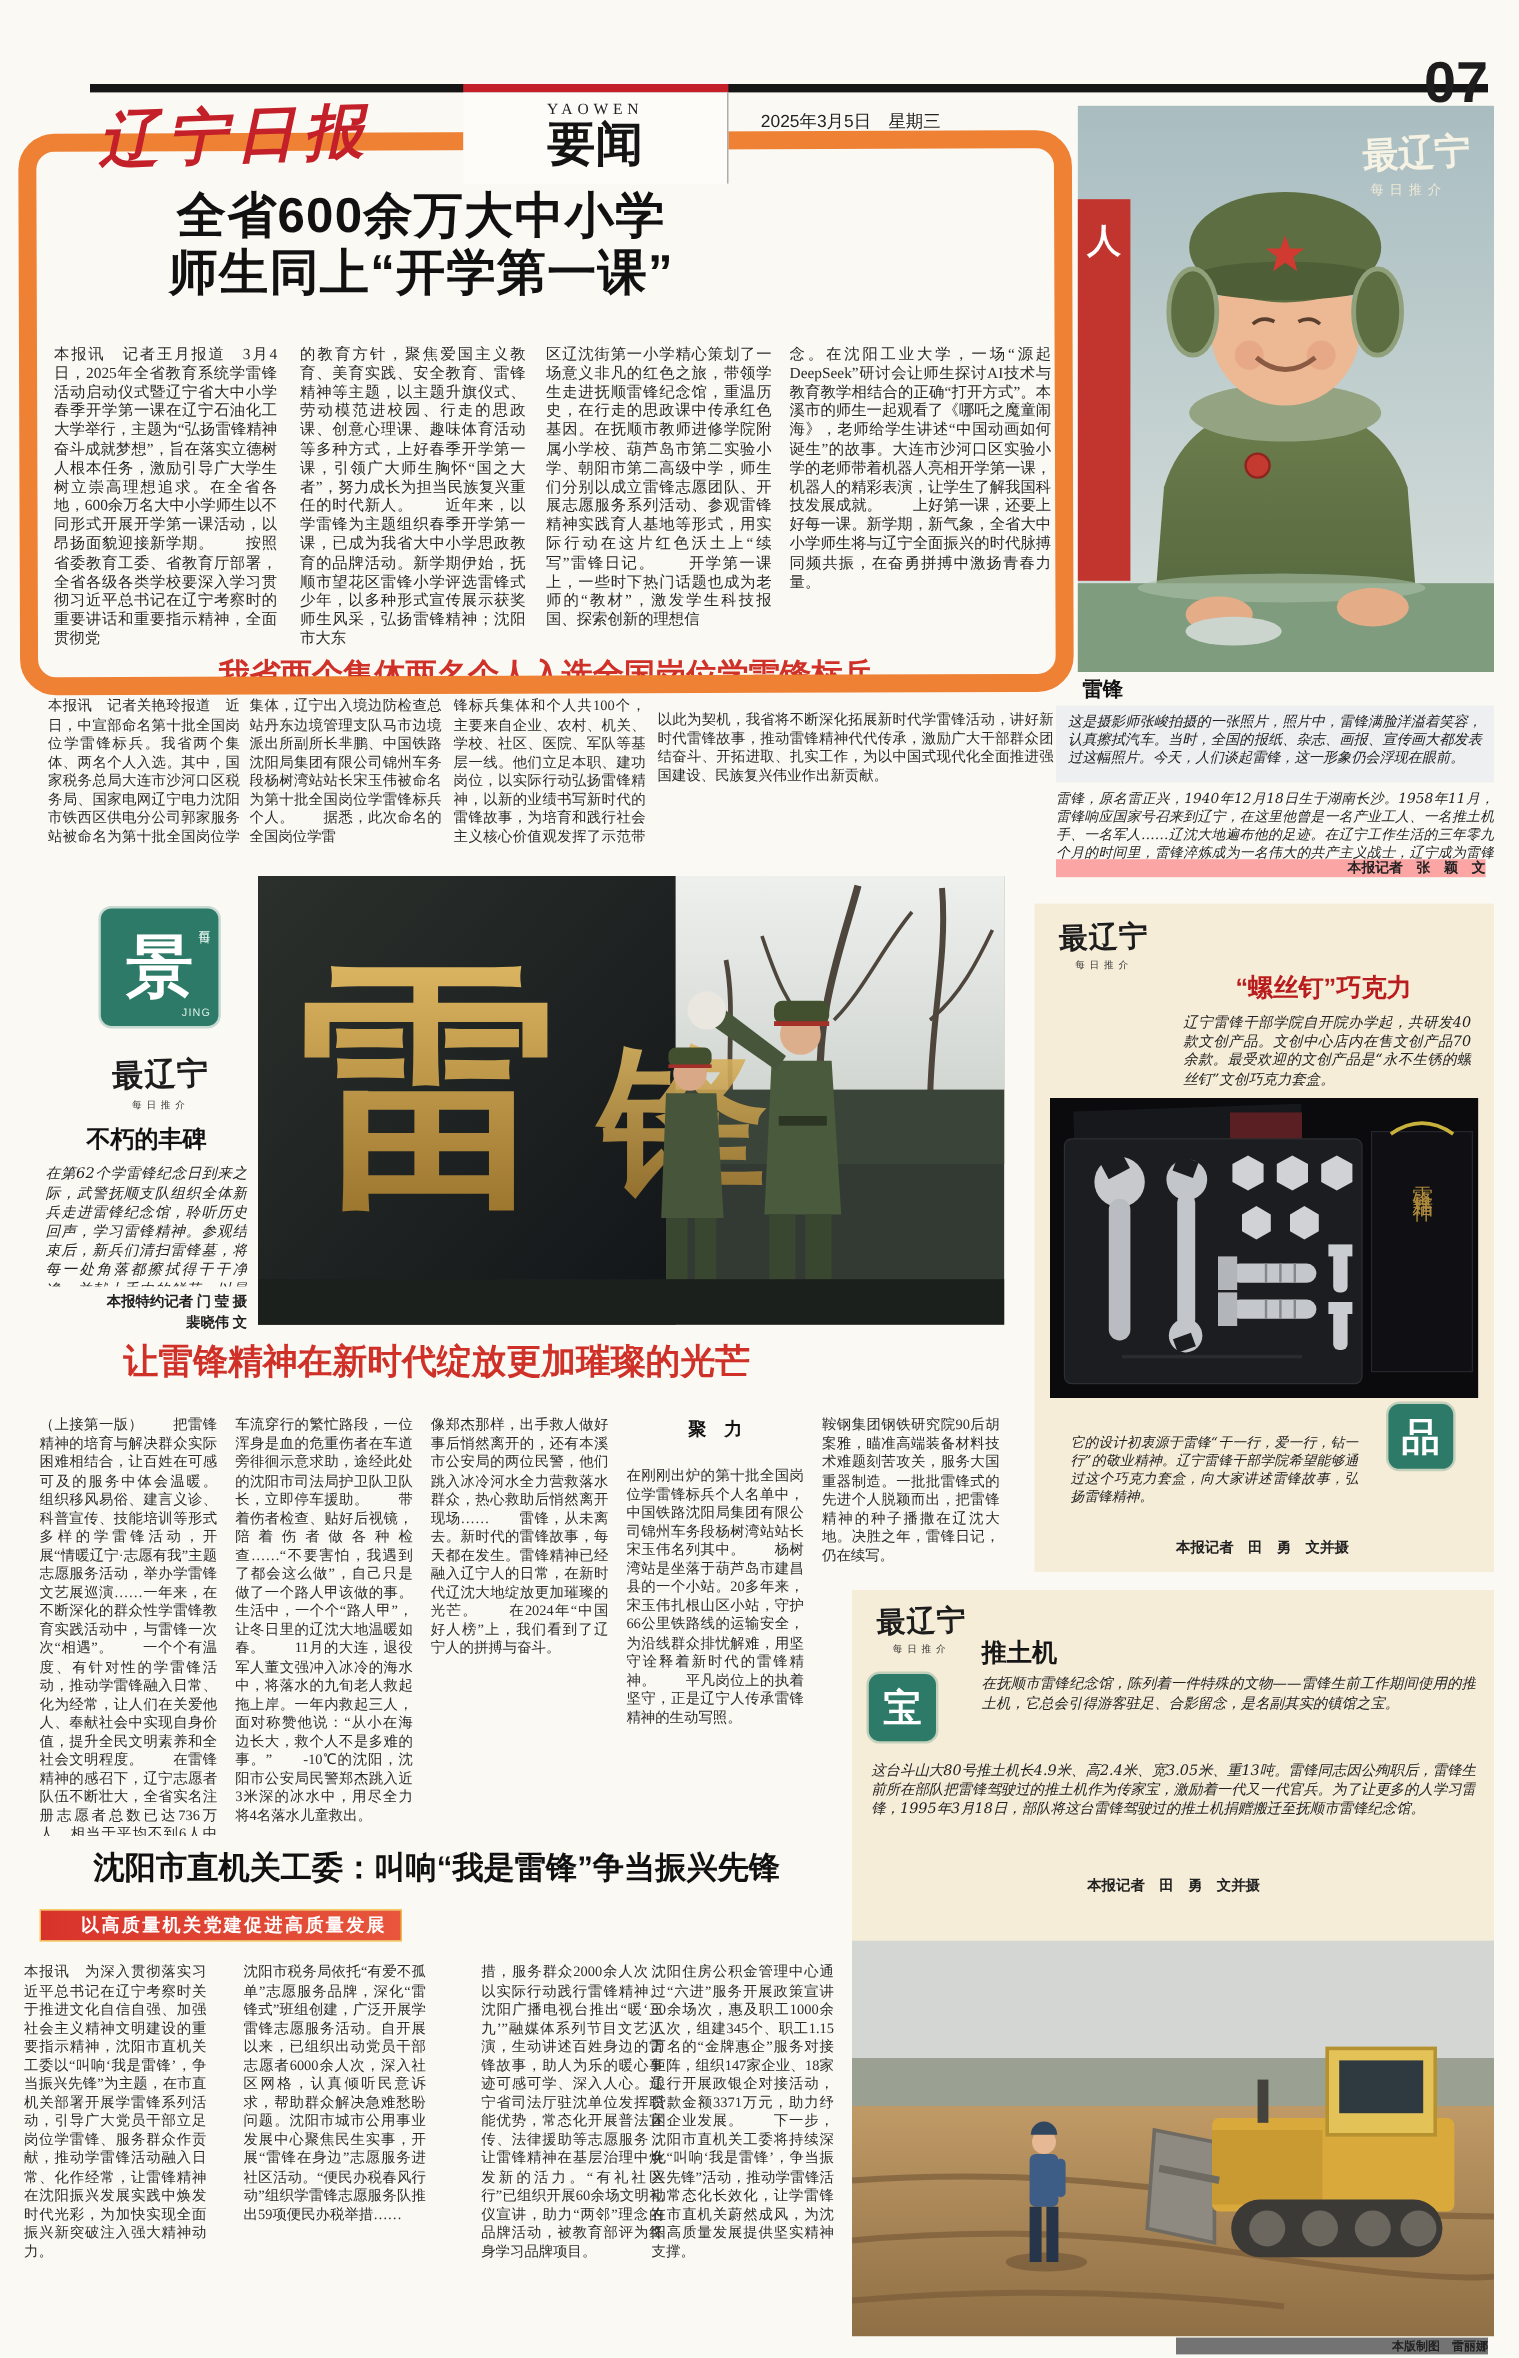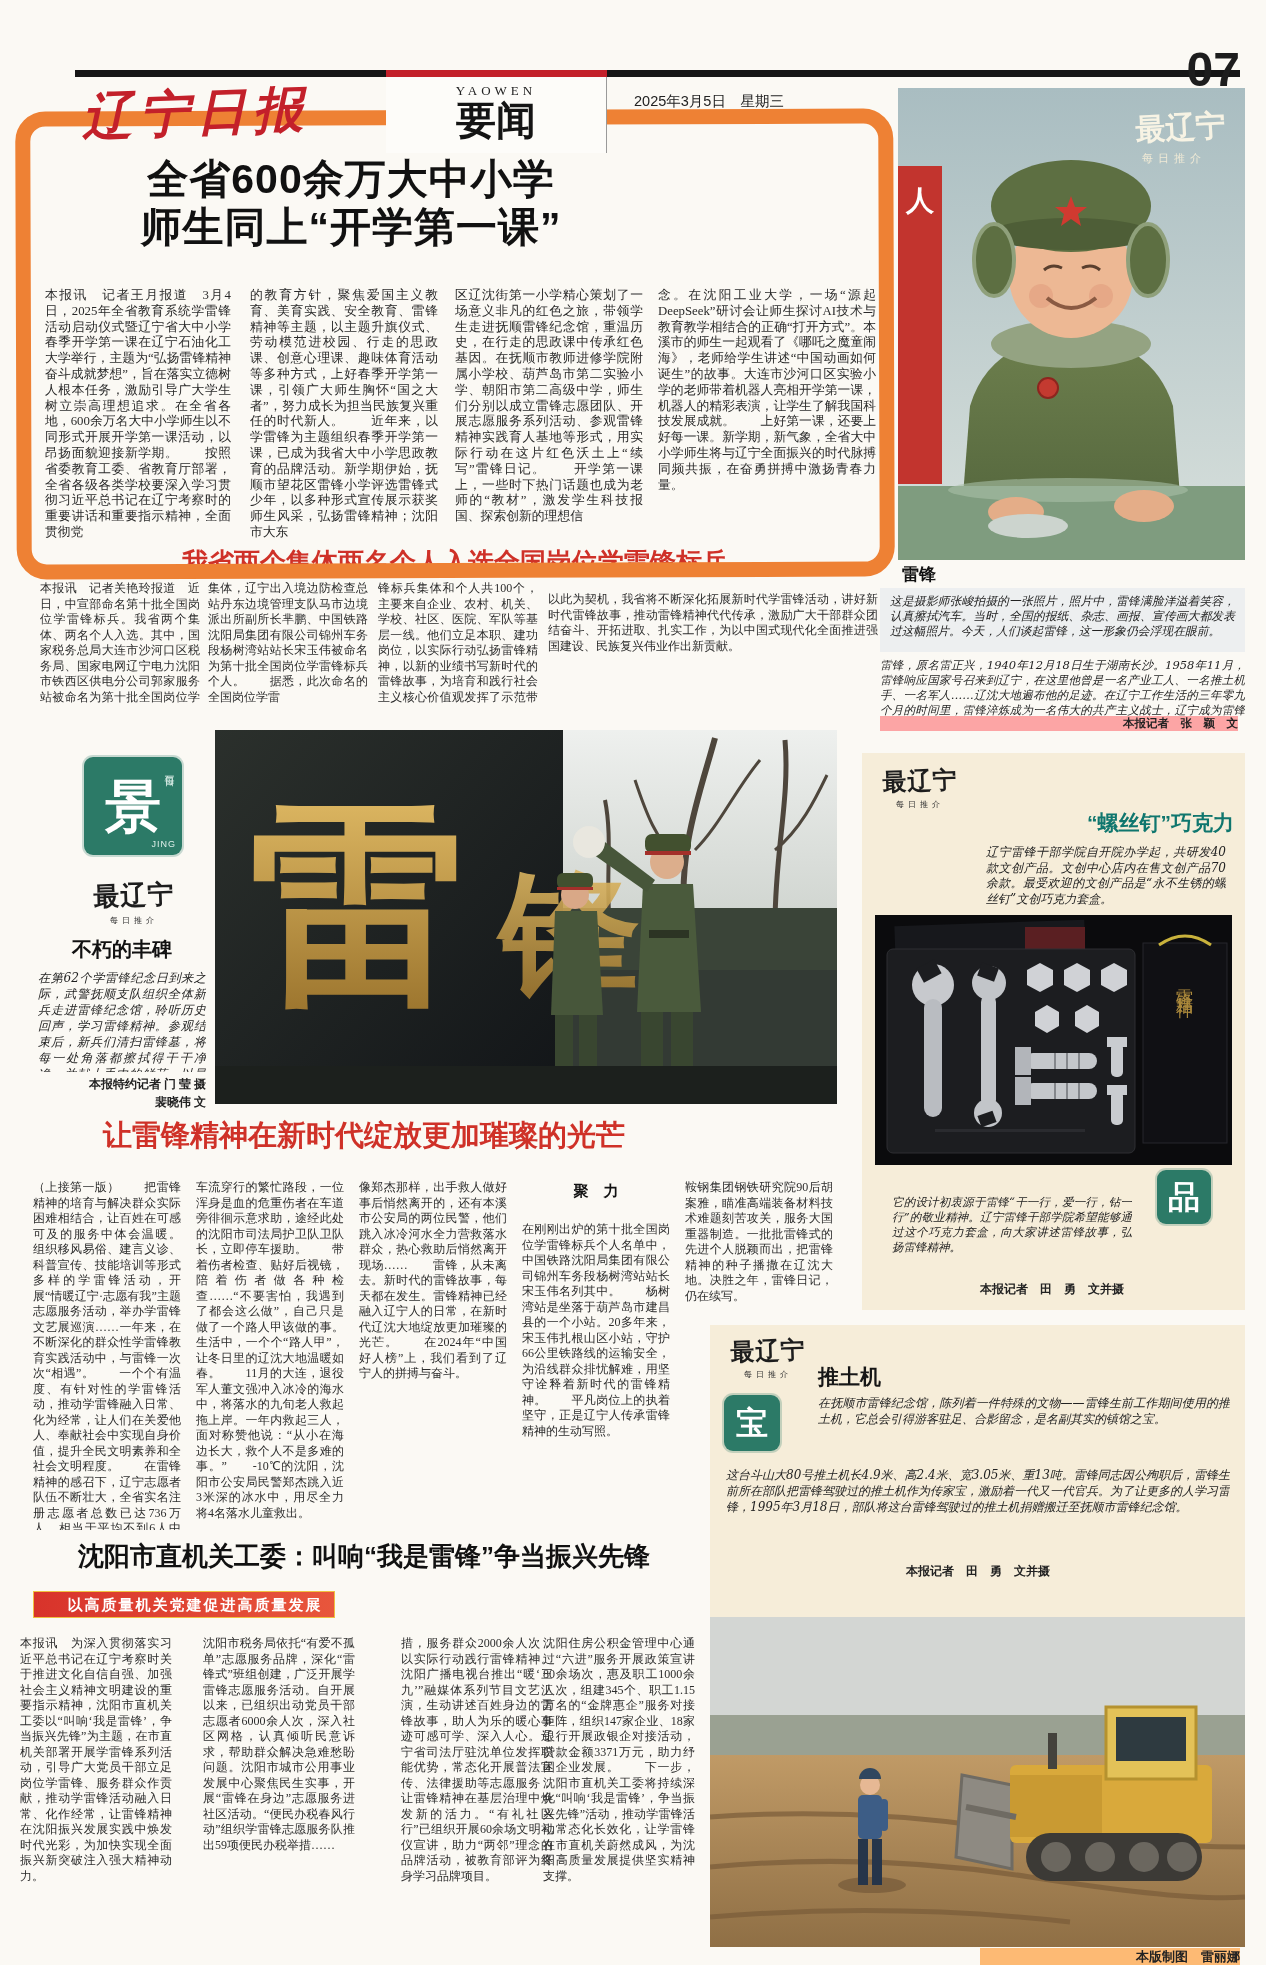--- a/index.html
+++ b/index.html
@@ -171,21 +171,21 @@
 <div class="abs body-sm" style="left:359px;top:1180px;width:148px;height:350px;">像郑杰那样，出手救人做好事后悄然离开的，还有本溪市公安局的两位民警，他们跳入冰冷河水全力营救落水群众，热心救助后悄然离开现场……　　雷锋，从未离去。新时代的雷锋故事，每天都在发生。雷锋精神已经融入辽宁人的日常，在新时代辽沈大地绽放更加璀璨的光芒。　　在2024年“中国好人榜”上，我们看到了辽宁人的拼搏与奋斗。</div>
 <div class="abs" style="left:522px;top:1182px;width:148px;text-align:center;font-weight:bold;font-size:15px;color:#111;">聚　力</div>
 <div class="abs body-sm" style="left:522px;top:1222px;width:148px;height:324px;">在刚刚出炉的第十批全国岗位学雷锋标兵个人名单中，中国铁路沈阳局集团有限公司锦州车务段杨树湾站站长宋玉伟名列其中。　　杨树湾站是坐落于葫芦岛市建昌县的一个小站。20多年来，宋玉伟扎根山区小站，守护66公里铁路线的运输安全，为沿线群众排忧解难，用坚守诠释着新时代的雷锋精神。　　平凡岗位上的执着坚守，正是辽宁人传承雷锋精神的生动写照。</div>
 <div class="abs body-sm" style="left:685px;top:1180px;width:148px;height:130px;">鞍钢集团钢铁研究院90后胡案雅，瞄准高端装备材料技术难题刻苦攻关，服务大国重器制造。一批批雷锋式的先进个人脱颖而出，把雷锋精神的种子播撒在辽沈大地。决胜之年，雷锋日记，仍在续写。</div>
 
 <div class="abs" style="left:862px;top:753px;width:383px;height:557px;background:#f6edd9;">
   <div class="abs" style="left:12px;top:12px;width:92px;text-align:center;">
     <div class="logo-zl" style="font-size:24px;">最辽宁</div>
     <div class="logo-sub">每日推介</div>
   </div>
-  <div class="abs" style="left:110px;top:56px;width:262px;text-align:right;font-weight:bold;font-size:21px;color:#0f766e;">“螺丝钉”巧克力</div>
+  <div class="abs" style="left:110px;top:56px;width:262px;text-align:center;font-weight:bold;font-size:21px;color:#b91c1c;">“螺丝钉”巧克力</div>
   <div class="abs kai" style="left:124px;top:92px;width:240px;height:64px;font-size:12px;line-height:15.5px;text-align:justify;color:#222;overflow:hidden;">辽宁雷锋干部学院自开院办学起，共研发40款文创产品。文创中心店内在售文创产品70余款。最受欢迎的文创产品是“永不生锈的螺丝钉”文创巧克力套盒。</div>
   <div class="abs" style="left:13px;top:162px;width:357px;height:250px;">
     <svg width="357" height="250" viewBox="0 0 357 250">
       <rect width="357" height="250" fill="#0b0b0d"></rect>
       <rect x="20" y="8" width="190" height="40" fill="#17181c" transform="rotate(-2 115 28)"></rect>
       <rect x="150" y="12" width="60" height="26" fill="#5a1f22"></rect>
       <rect x="268" y="28" width="84" height="200" fill="#101014" stroke="#26262d"></rect>
       <path d="M284 30 q26 -18 52 0" stroke="#c9b23c" stroke-width="3" fill="none"></path>
       <text x="310" y="60" font-size="17" fill="#ad8a3c" style="writing-mode:vertical-rl;" letter-spacing="4">雷锋精神</text>
       <rect x="12" y="34" width="248" height="204" rx="6" fill="#1c1d20" stroke="#2e2f33"></rect>
@@ -295,13 +295,13 @@
 
 <div class="abs headline" style="left:33px;top:1541px;width:662px;text-align:center;font-size:26px;line-height:30px;">沈阳市直机关工委：叫响“我是雷锋”争当振兴先锋</div>
 <div class="abs" style="left:33px;top:1591px;width:302px;height:27px;background:linear-gradient(90deg,#d8332b,#e8563c);
             border:1px solid #f0c040;color:#fff;font-weight:bold;font-size:15px;line-height:25px;text-align:center;letter-spacing:2px;padding-left:22px;">以高质量机关党建促进高质量发展</div>
 
 <div class="abs body-sm" style="left:20px;top:1636px;width:152px;height:312px;">本报讯　为深入贯彻落实习近平总书记在辽宁考察时关于推进文化自信自强、加强社会主义精神文明建设的重要指示精神，沈阳市直机关工委以“叫响‘我是雷锋’，争当振兴先锋”为主题，在市直机关部署开展学雷锋系列活动，引导广大党员干部立足岗位学雷锋、服务群众作贡献，推动学雷锋活动融入日常、化作经常，让雷锋精神在沈阳振兴发展实践中焕发时代光彩，为加快实现全面振兴新突破注入强大精神动力。</div>
 <div class="abs body-sm" style="left:203px;top:1636px;width:152px;height:312px;">沈阳市税务局依托“有爱不孤单”志愿服务品牌，深化“雷锋式”班组创建，广泛开展学雷锋志愿服务活动。自开展以来，已组织出动党员干部志愿者6000余人次，深入社区网格，认真倾听民意诉求，帮助群众解决急难愁盼问题。沈阳市城市公用事业发展中心聚焦民生实事，开展“雷锋在身边”志愿服务进社区活动。“便民办税春风行动”组织学雷锋志愿服务队推出59项便民办税举措……</div>
 <div class="abs body-sm" style="left:373px;top:1636px;width:152px;height:312px;margin-left:28px;">措，服务群众2000余人次，以实际行动践行雷锋精神。　　沈阳广播电视台推出“暖‘三九’”融媒体系列节目文艺汇演，生动讲述百姓身边的雷锋故事，助人为乐的暖心事迹可感可学、深入人心。辽宁省司法厅驻沈单位发挥职能优势，常态化开展普法宣传、法律援助等志愿服务，让雷锋精神在基层治理中焕发新的活力。“有礼社区行”已组织开展60余场文明礼仪宣讲，助力“两邻”理念的品牌活动，被教育部评为终身学习品牌项目。</div>
 <div class="abs body-sm" style="left:543px;top:1636px;width:152px;height:312px;">沈阳住房公积金管理中心通过“六进”服务开展政策宣讲80余场次，惠及职工1000余人次，组建345个、职工1.15万名的“金牌惠企”服务对接矩阵，组织147家企业、18家银行开展政银企对接活动，贷款金额3371万元，助力纾困企业发展。　　下一步，沈阳市直机关工委将持续深化“叫响‘我是雷锋’，争当振兴先锋”活动，推动学雷锋活动常态化长效化，让学雷锋在市直机关蔚然成风，为沈阳高质量发展提供坚实精神支撑。</div>
 
-<div class="abs credit" style="left:980px;top:1948px;width:260px;text-align:right;font-size:13px;font-weight:bold;z-index:70;background:#fdba74;">本版制图　雷丽娜</div>
+<div class="abs credit" style="left:980px;top:1948px;width:260px;text-align:right;font-size:10px;font-weight:bold;z-index:70;background:#737373;">本版制图　雷丽娜</div>
 
 </body></html>

